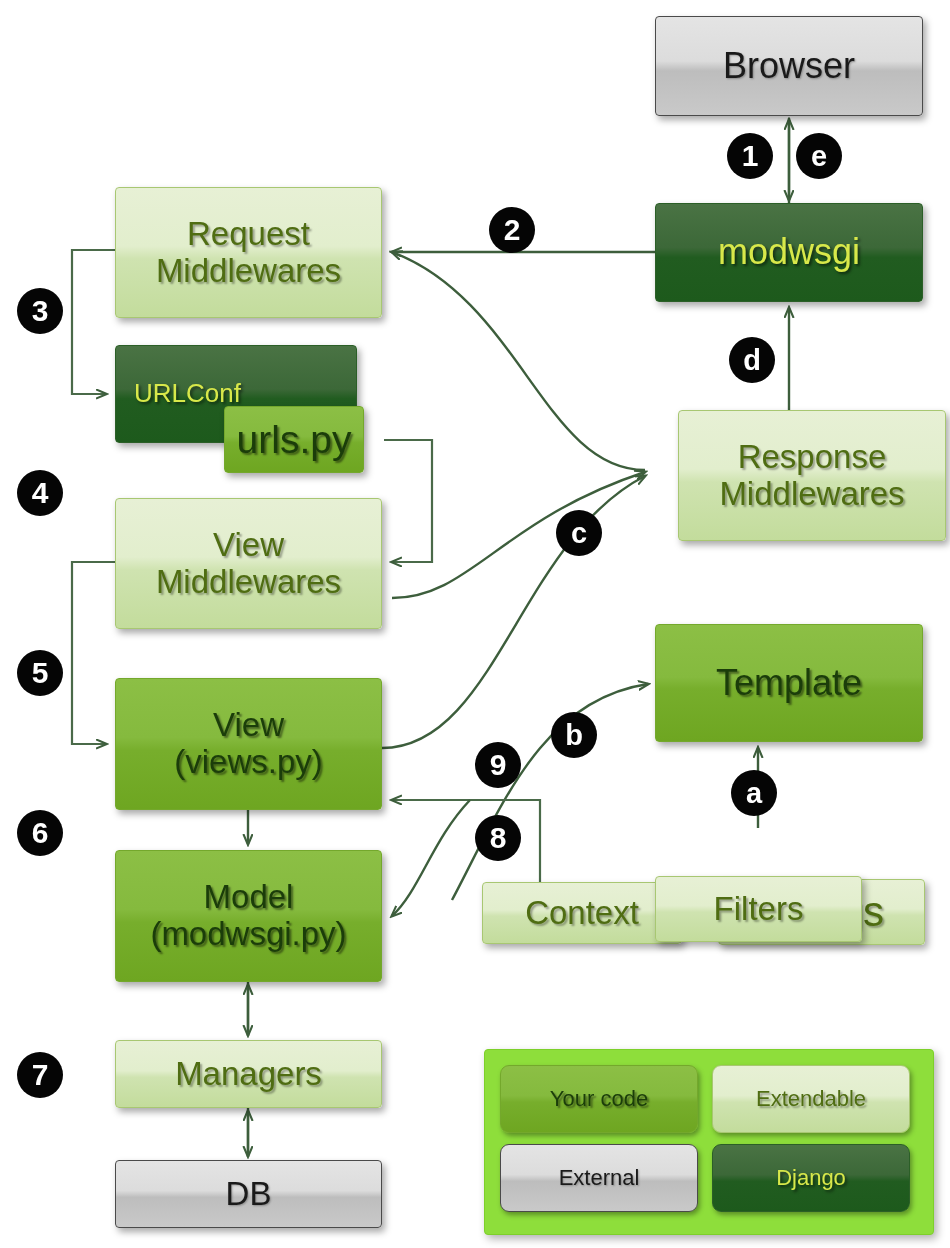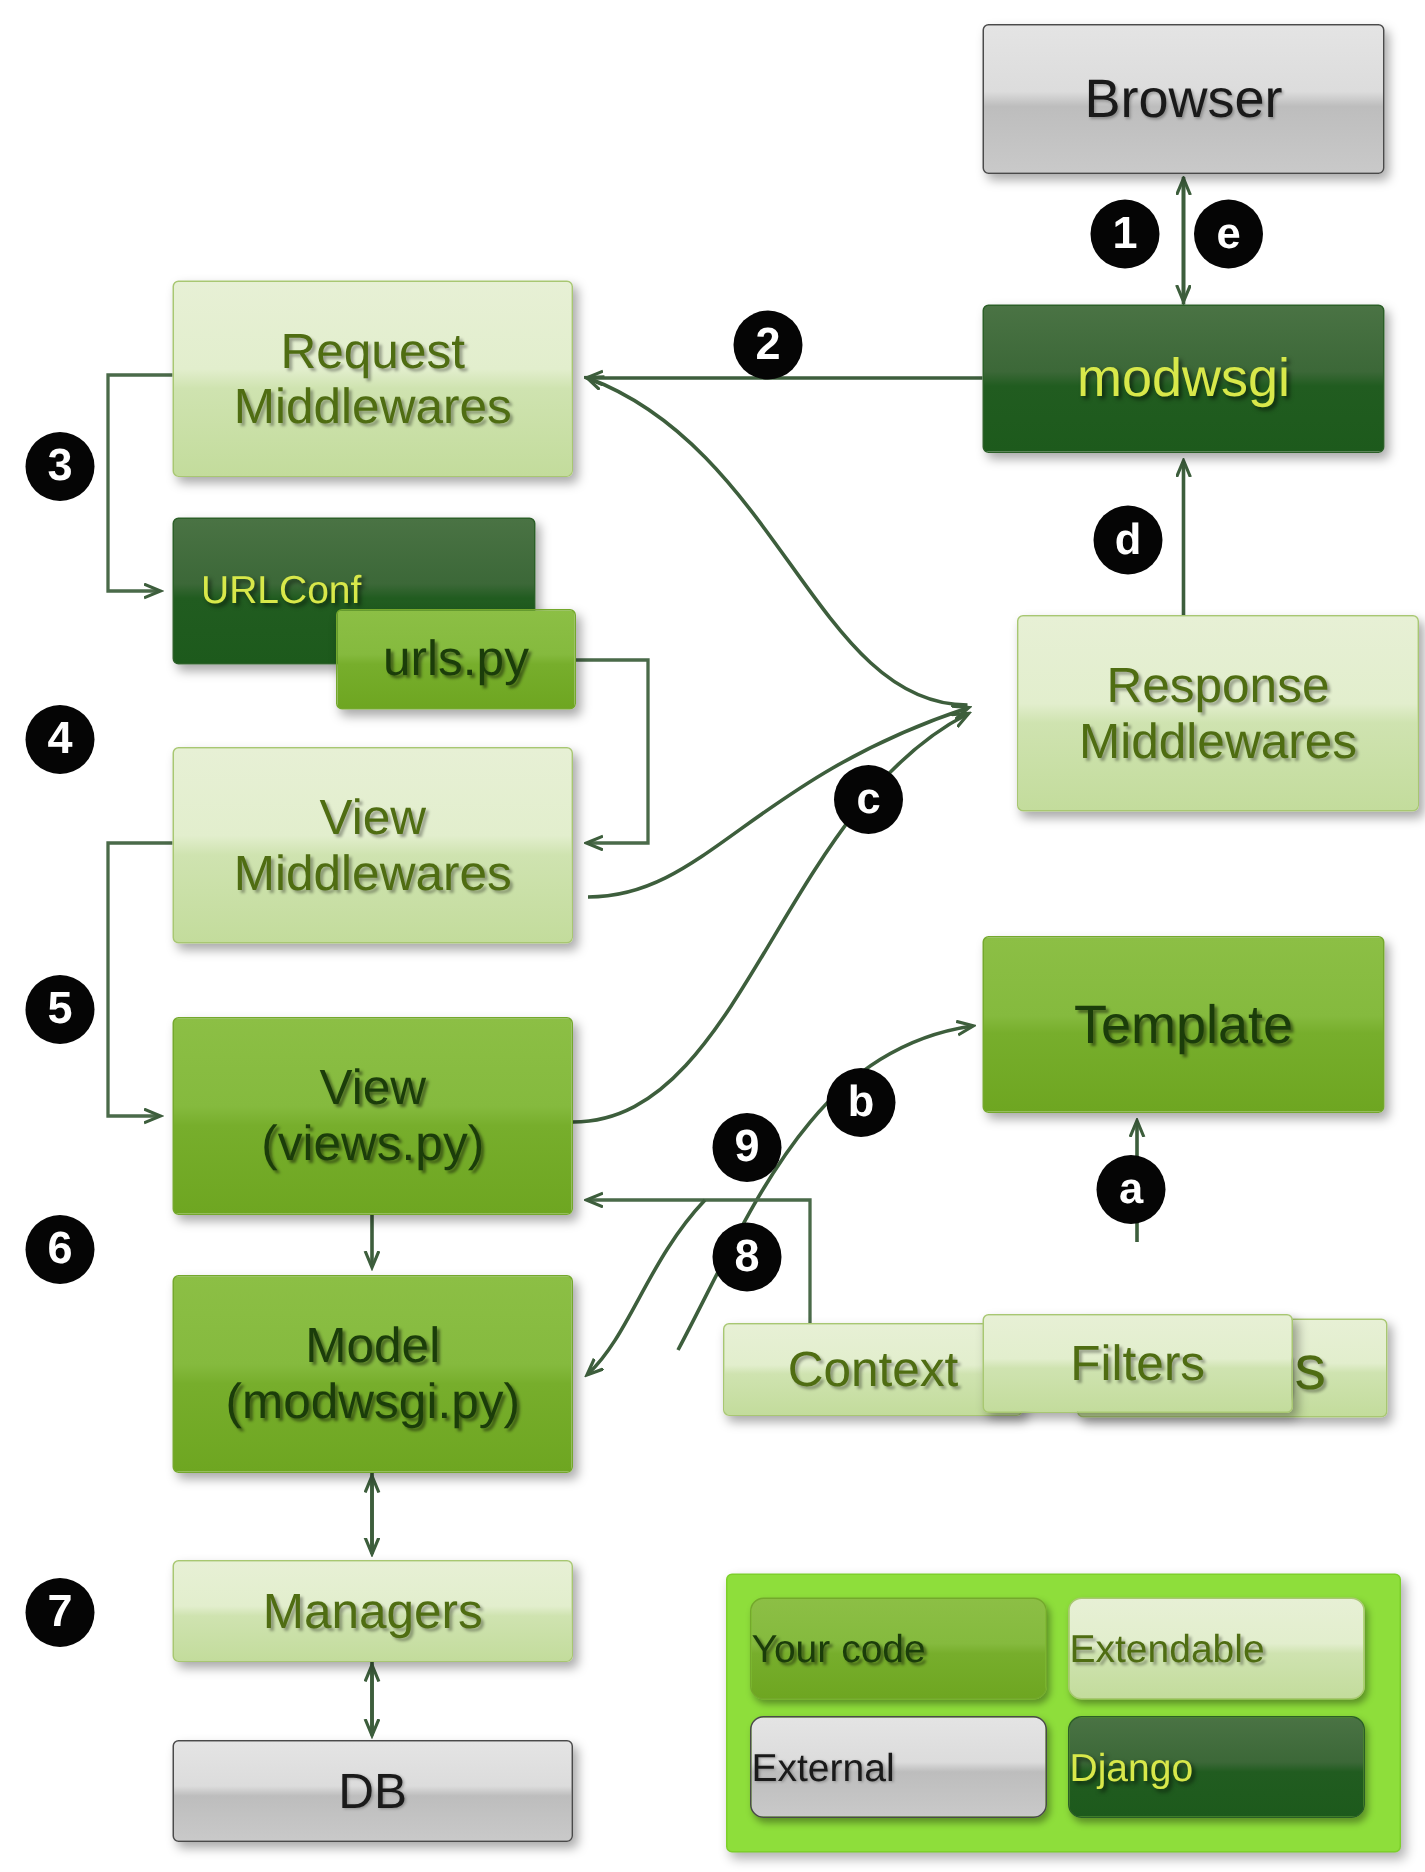--- a/index.html
+++ b/index.html
@@ -96,22 +96,22 @@
     border-radius: 4px;
     z-index: 6;
     box-shadow: 3px 4px 8px rgba(0,0,0,0.30);
   }
   .legend-item {
     position: absolute;
     box-sizing: border-box;
     border-radius: 9px;
     display: flex;
     align-items: center;
-    justify-content: flex-start;
-    font-size: 26px;
+    justify-content: center;
+    font-size: 22px;
     box-shadow: 2px 3px 5px rgba(0,0,0,0.35);
   }
 
   
   #wires {
     position: absolute;
     left: 0; top: 0;
     width: 950px; height: 1248px;
     z-index: 2;
     pointer-events: none;
@@ -188,21 +188,21 @@
 
   <div class="node n-extendable" style="left:115px; top:187px; width:267px; height:131px; font-size:33px;">
     <span>Request
 Middlewares</span>
   </div>
 
   <div class="node n-django" style="left:115px; top:345px; width:242px; height:98px; font-size:26px; justify-content:flex-start; padding-left:18px;">
     <span>URLConf</span>
   </div>
 
-  <div class="node n-yourcode" style="left:224px; top:406px; width:160px; height:67px; font-size:33px; z-index:7;">
+  <div class="node n-yourcode" style="left:224px; top:406px; width:140px; height:67px; font-size:39px; z-index:7;">
     <span>urls.py</span>
   </div>
 
   <div class="node n-extendable" style="left:115px; top:498px; width:267px; height:131px; font-size:33px;">
     <span>View
 Middlewares</span>
   </div>
 
   <div class="node n-yourcode" style="left:115px; top:678px; width:267px; height:132px; font-size:33px;">
     <span>View

